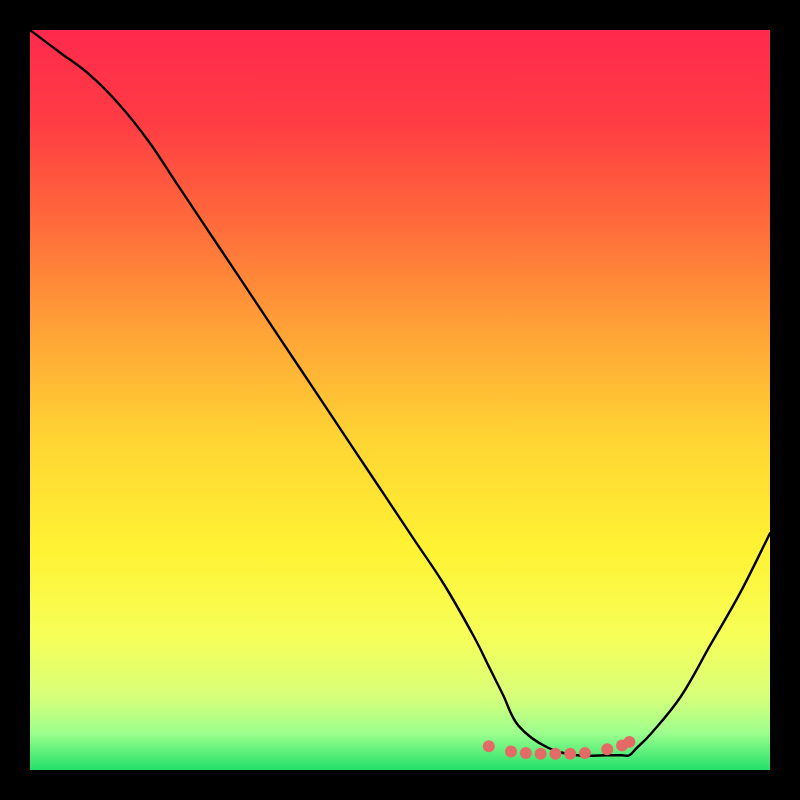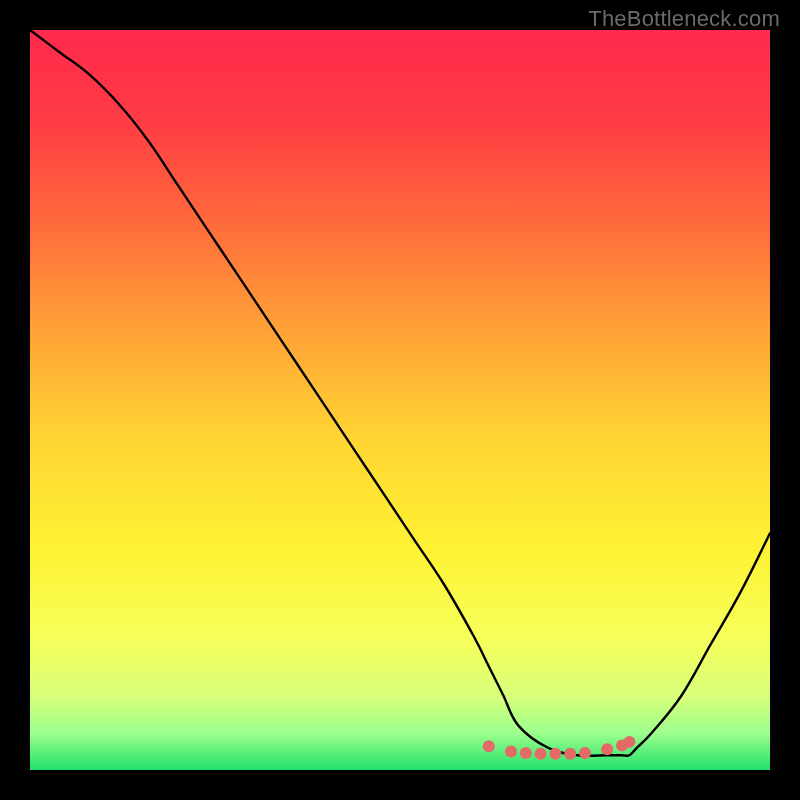--- a/index.html
+++ b/index.html
@@ -31,21 +31,20 @@
     color: #6a6a6a;
     font-size: 22px;
     font-weight: 500;
     letter-spacing: 0.2px;
   }
 </style>
 </head>
 <body>
 
 <div class="frame">
-  <div class="watermark">TheBottleneck.com</div>
 
   <svg class="plot" viewBox="0 0 740 740" preserveAspectRatio="none">
     <defs>
       <linearGradient id="bg-grad" x1="0" y1="0" x2="0" y2="1">
 
       <stop offset="0.0%" stop-color="#ff2a4d"></stop>
           <stop offset="12.0%" stop-color="#ff3b44"></stop>
           <stop offset="26.0%" stop-color="#ff6a3b"></stop>
           <stop offset="40.0%" stop-color="#ffa037"></stop>
           <stop offset="55.0%" stop-color="#ffd433"></stop>

